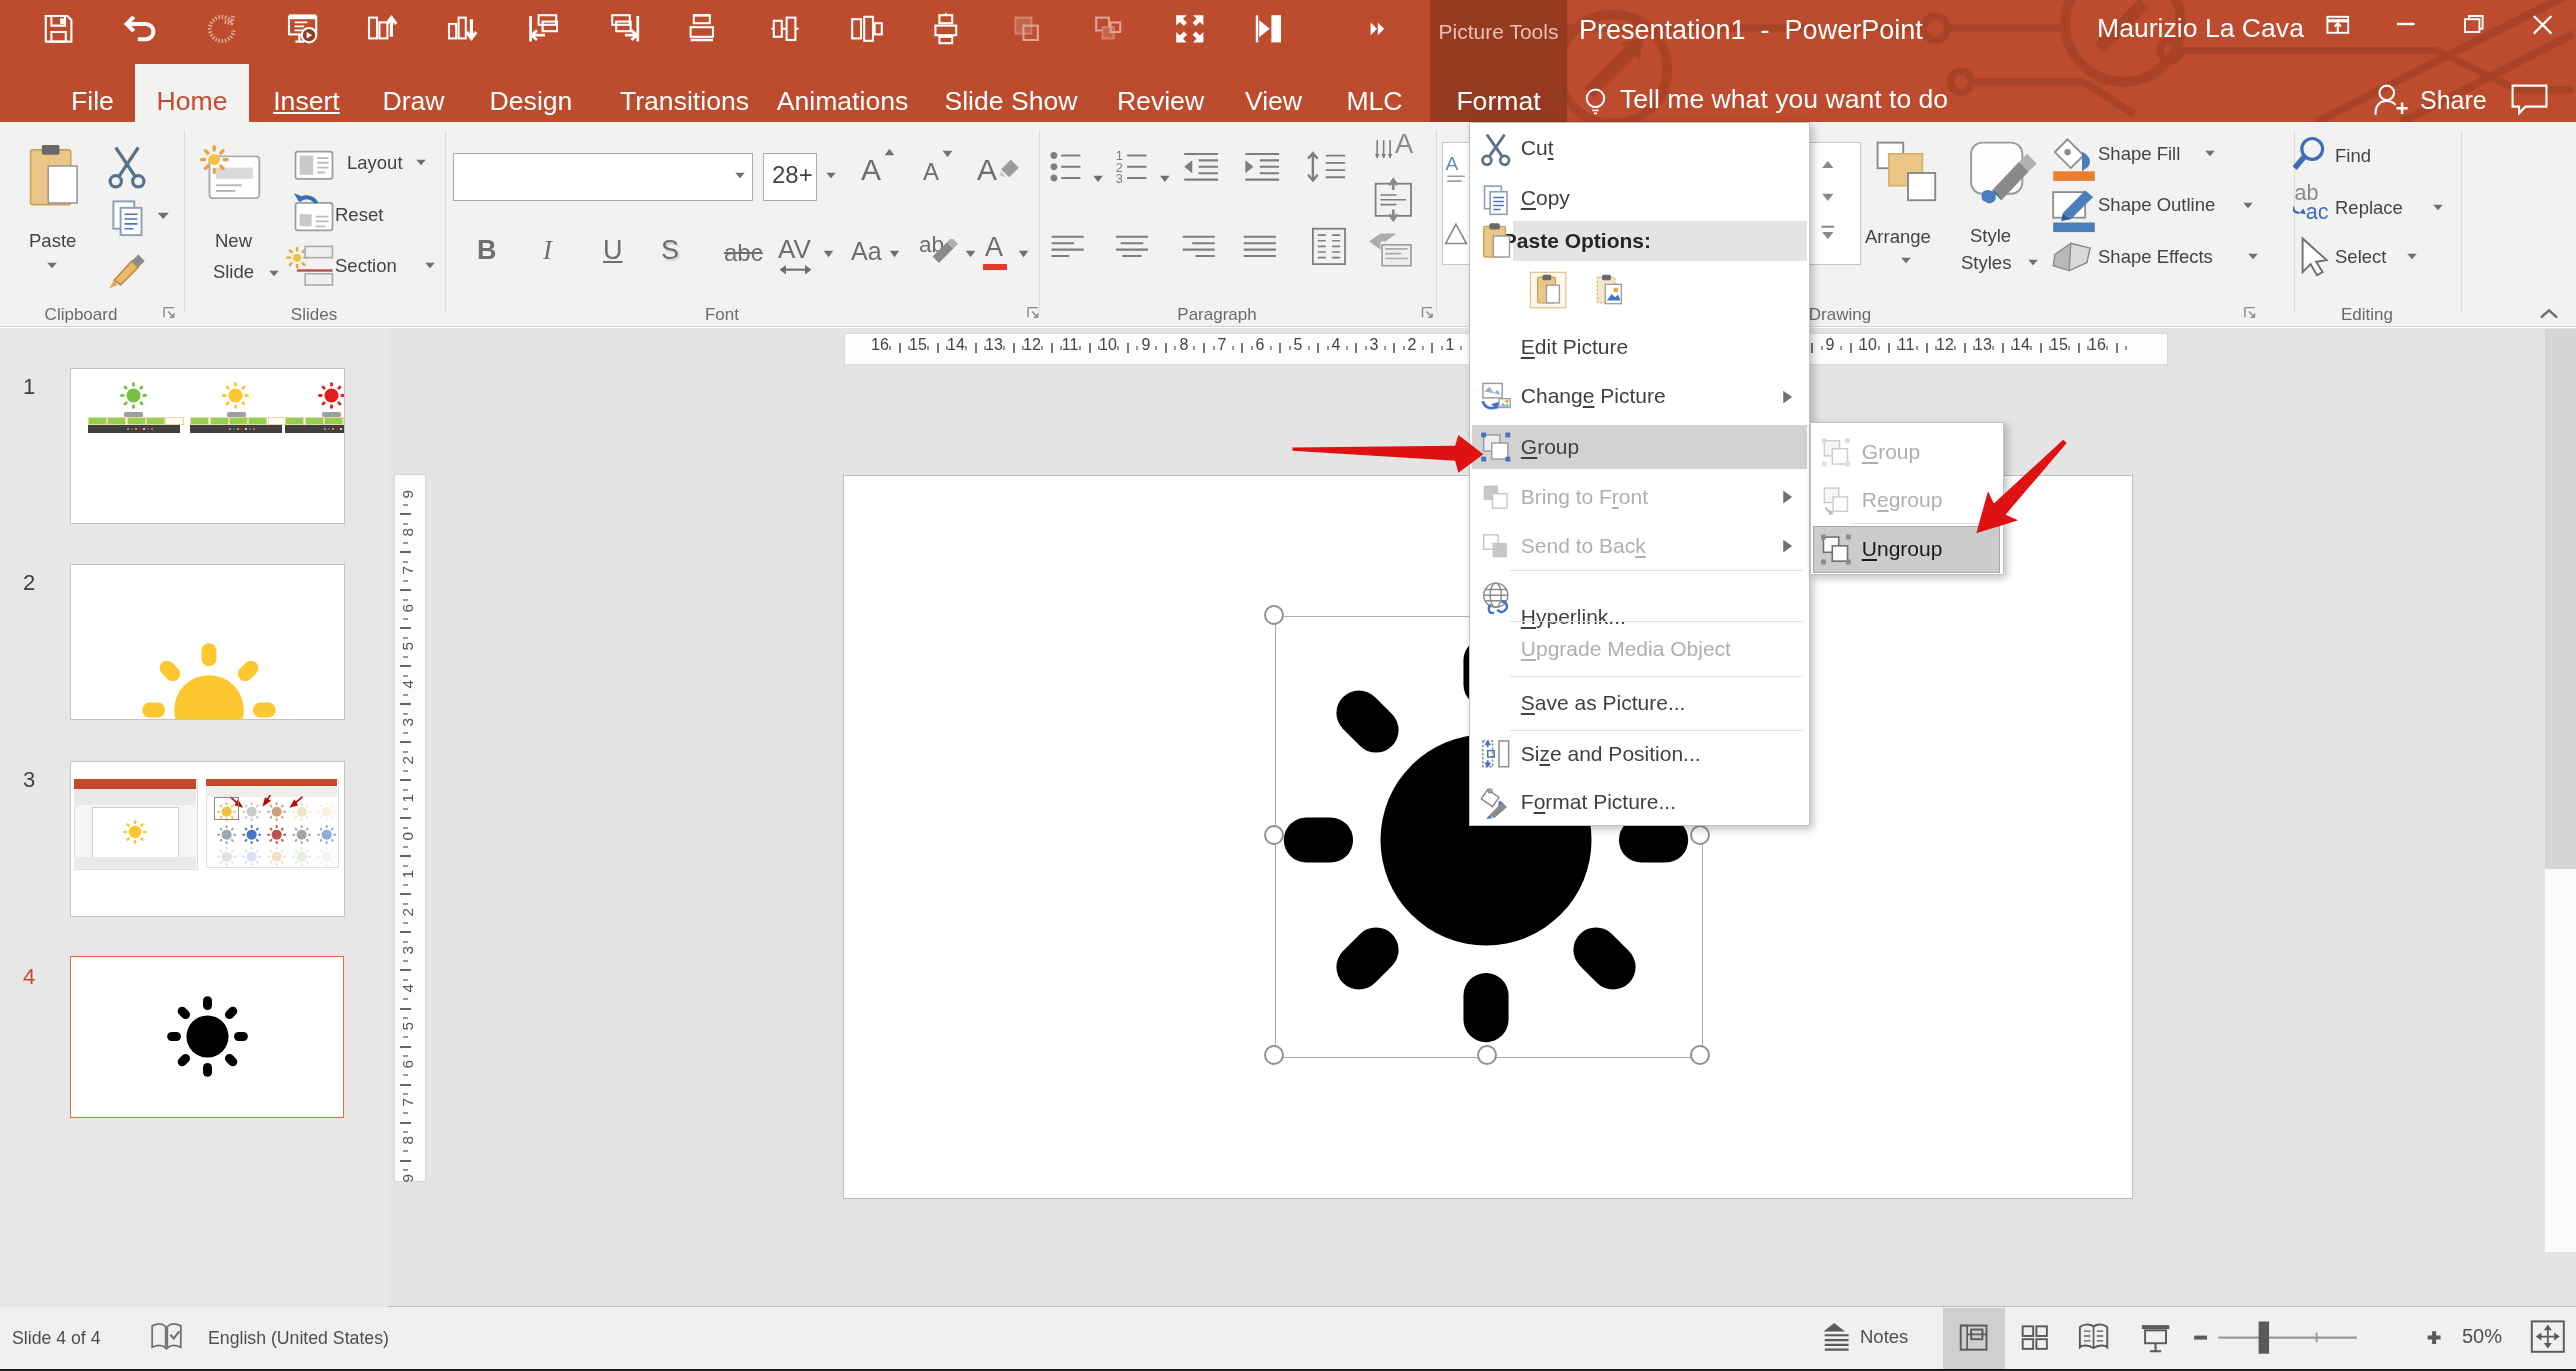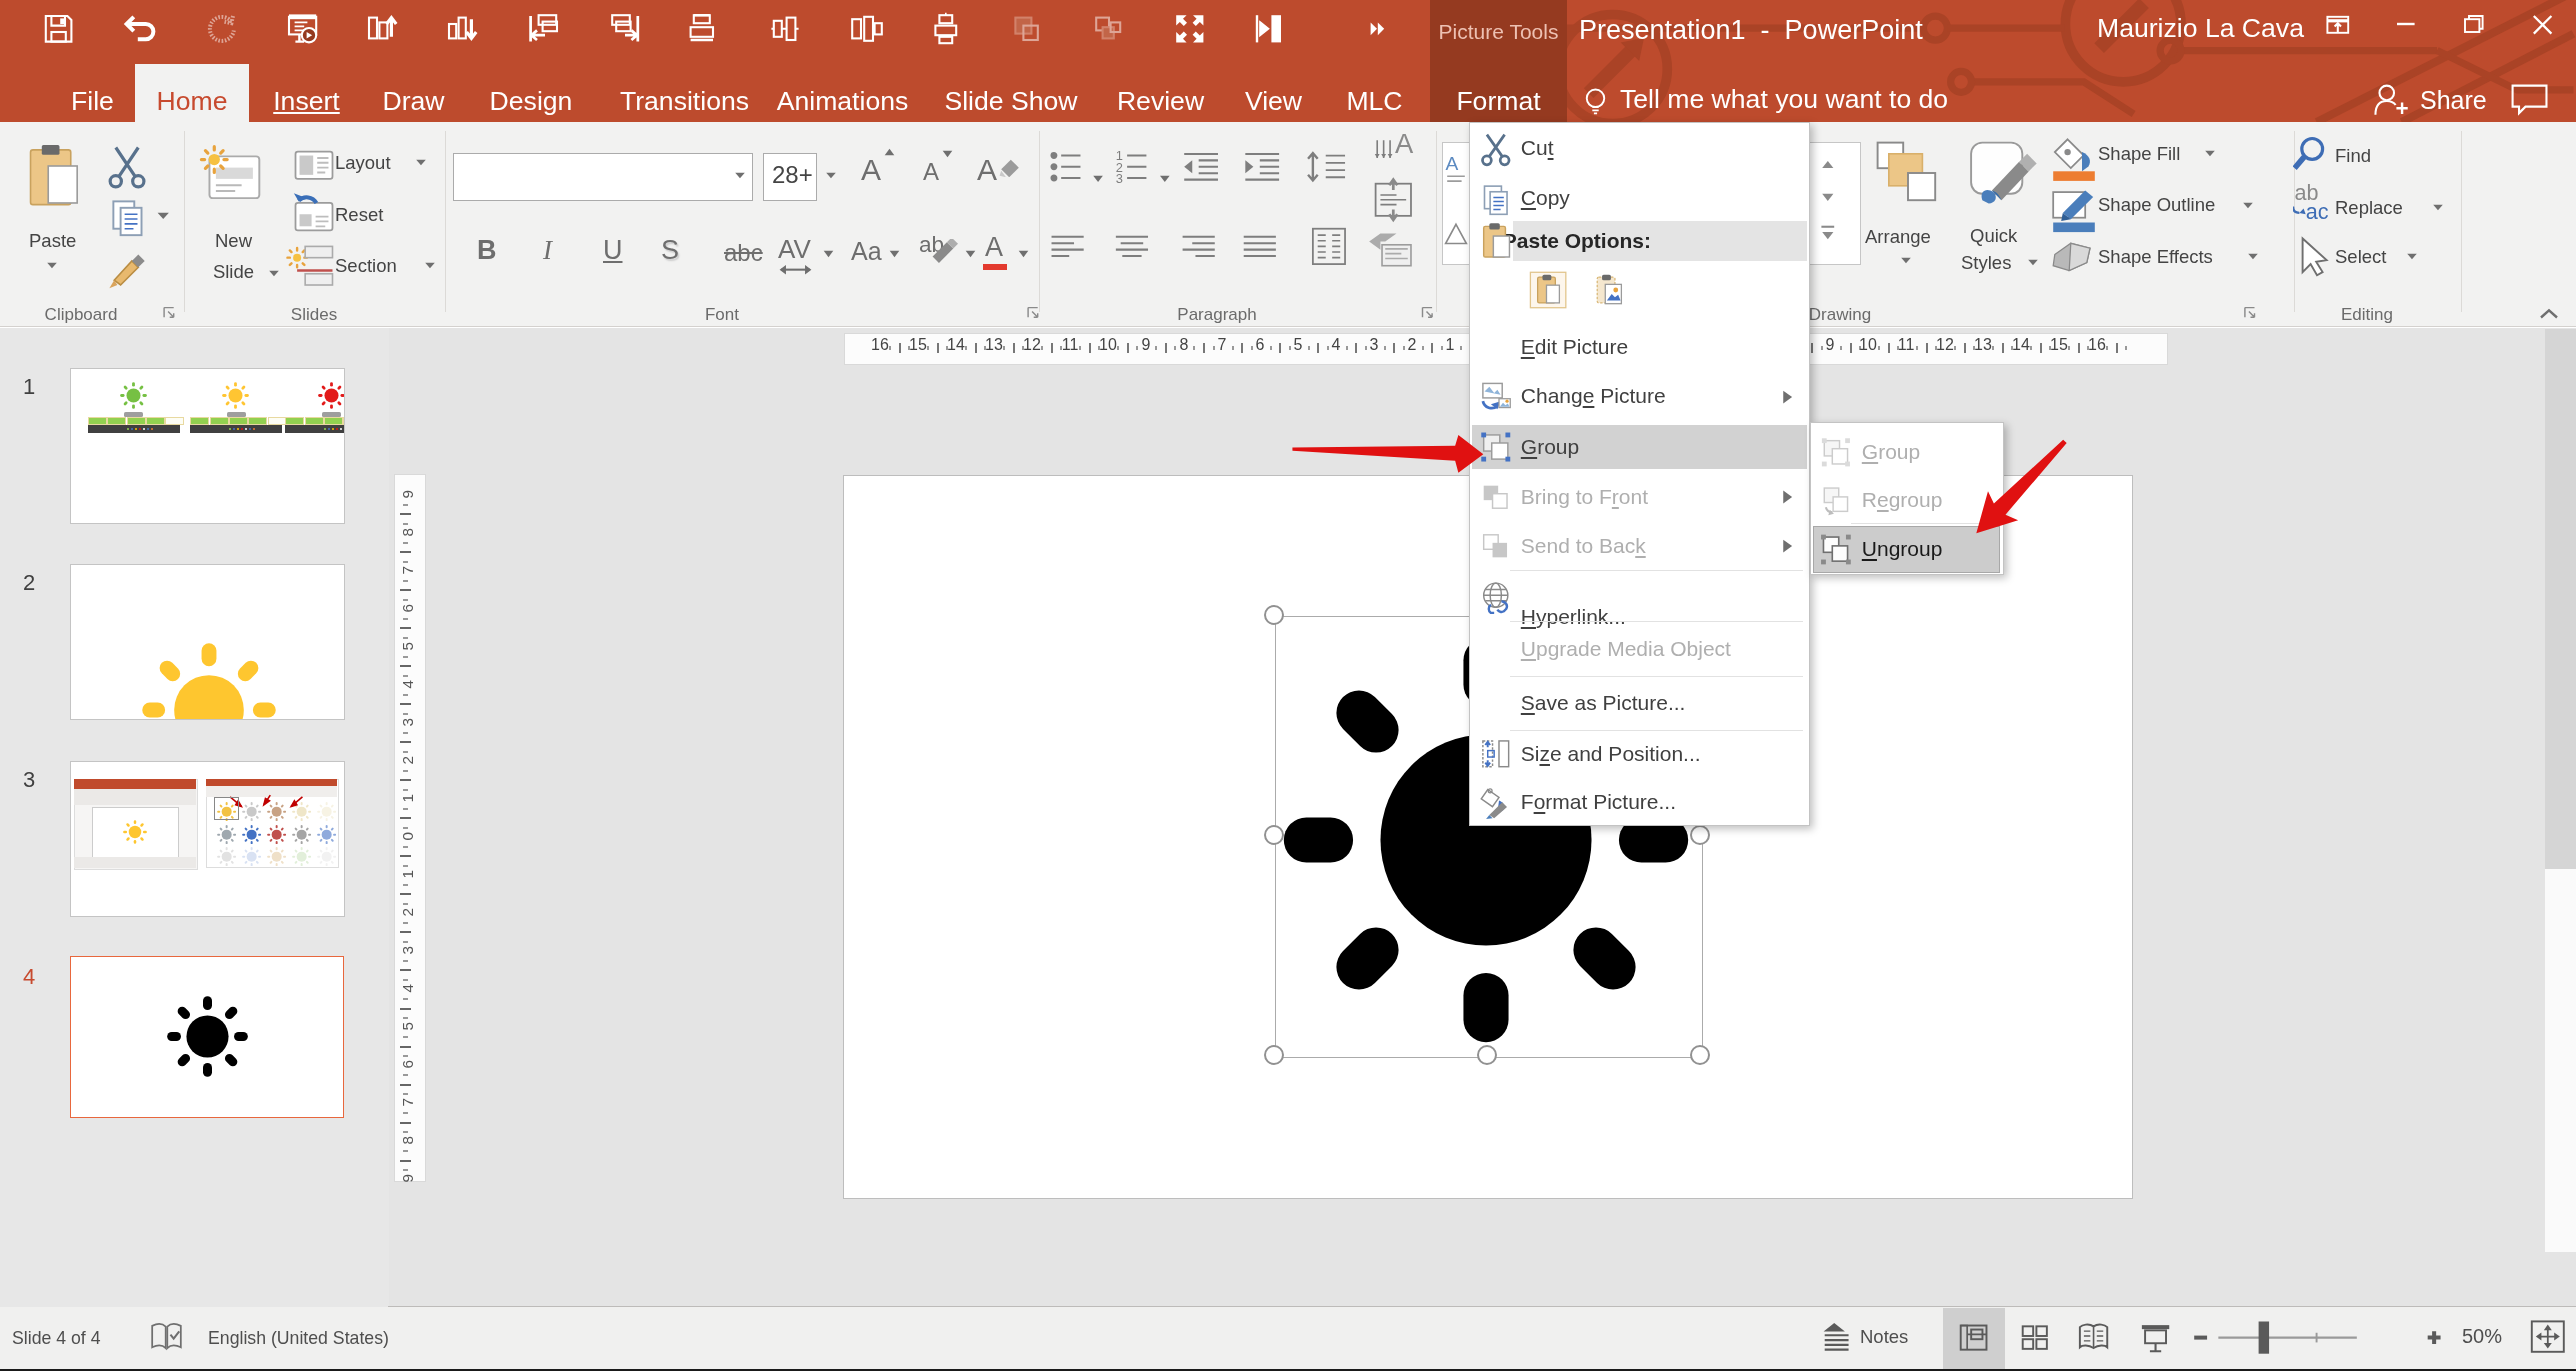--- a/index.html
+++ b/index.html
@@ -317,21 +317,21 @@
       <rect x="12" y="-12" width="34" height="14" fill="#EFEFEF" stroke="#ABABAB" stroke-width="2"></rect>
       <path d="M2 18 H46" stroke="#C0504D" stroke-width="3"></path>
       <rect x="12" y="22" width="34" height="14" fill="#EFEFEF" stroke="#ABABAB" stroke-width="2"></rect>
     </g>
   </svg>
   <div class="abs blabel" style="left:193px;top:230px;width:81px;text-align:center;">New</div>
   <div class="abs blabel" style="left:193px;top:261px;width:81px;text-align:center;">Slide</div>
   <svg class="abs" width="16" height="9.7" viewBox="0 0 20 12" style="left:266px;top:269px;" fill="#6F6F6F">
       <path d="M4 2 l6 7 6-7 Z"></path>
     </svg>
-  <div class="abs blabel" style="left:335px;top:152px;">Layout</div>
+  <div class="abs blabel" style="left:335px;top:152px;padding-left:12px;">Layout</div>
   <div class="abs blabel" style="left:335px;top:204px;">Reset</div>
   <div class="abs blabel" style="left:335px;top:255px;">Section</div>
   <svg class="abs" width="16" height="9.7" viewBox="0 0 20 12" style="left:413px;top:158px;" fill="#6F6F6F">
       <path d="M4 2 l6 7 6-7 Z"></path>
     </svg>
   <svg class="abs" width="16" height="9.7" viewBox="0 0 20 12" style="left:422px;top:261px;" fill="#6F6F6F">
       <path d="M4 2 l6 7 6-7 Z"></path>
     </svg>
 
   <div class="abs" style="left:453px;top:153px;width:298px;height:46px;background:#fff;border:0.8px solid #ABABAB;"></div>
@@ -486,21 +486,21 @@
       <path d="M4 2 l6 7 6-7 Z"></path>
     </svg>
 
   <svg class="abs" width="73" height="64" viewBox="0 0 90 80" style="left:1969px;top:141px;">
     <rect x="2" y="2" width="64" height="64" rx="14" fill="#FEFEFE" stroke="#9A9A9A" stroke-width="2.4"></rect>
     <path d="M28 62 L62 26 L74 38 L40 74 Z" fill="#8A8A8A"></path>
     <path d="M62 26 L72 16 L84 28 L74 38 Z" fill="#B0B0B0"></path>
     <path d="M16 74 C12 62 22 58 30 64 C36 70 32 78 24 78 Z" fill="#4A7EBB"></path>
     <path d="M28 62 L40 74 C36 66 34 64 28 62 Z" fill="#3A6EA8"></path>
   </svg>
-  <div class="abs blabel" style="left:1970px;top:225px;">Quick</div>
+  <div class="abs blabel" style="left:1970px;top:225px;">Style</div>
   <div class="abs blabel" style="left:1961px;top:252px;">Styles</div>
   <svg class="abs" width="16" height="9.7" viewBox="0 0 20 12" style="left:2025px;top:258px;" fill="#6F6F6F">
       <path d="M4 2 l6 7 6-7 Z"></path>
     </svg>
 
   <svg class="abs" width="48" height="145" viewBox="0 0 60 180" style="left:2050px;top:134px;">
     <g>
         <path d="M14 4 L34 24 L18 40 L-2 20 Z" fill="#fff" stroke="#8A8A8A" stroke-width="2.2" transform="translate(8,2)"></path>
     <circle cx="22" cy="22" r="4" fill="#8A8A8A"></circle>
     <path d="M40 22 C50 26 52 34 48 40 L40 46 Z" fill="#4A7EBB"></path>

